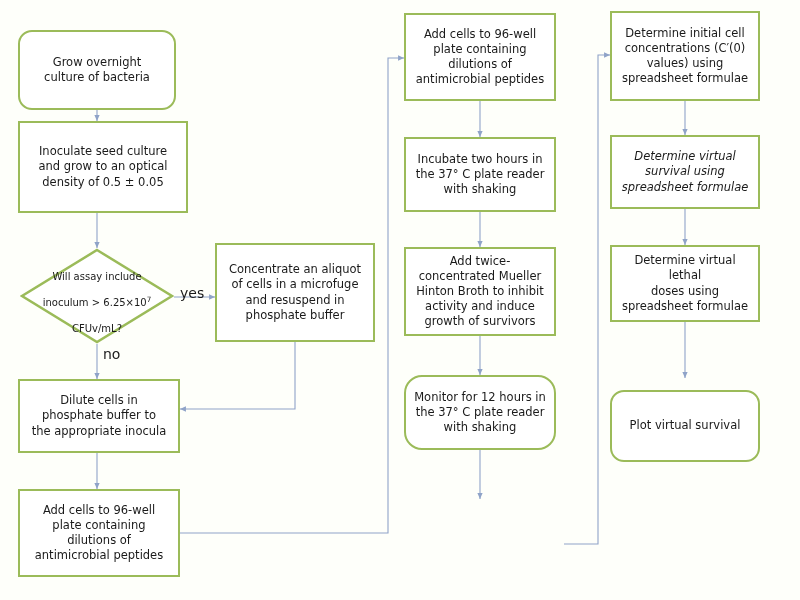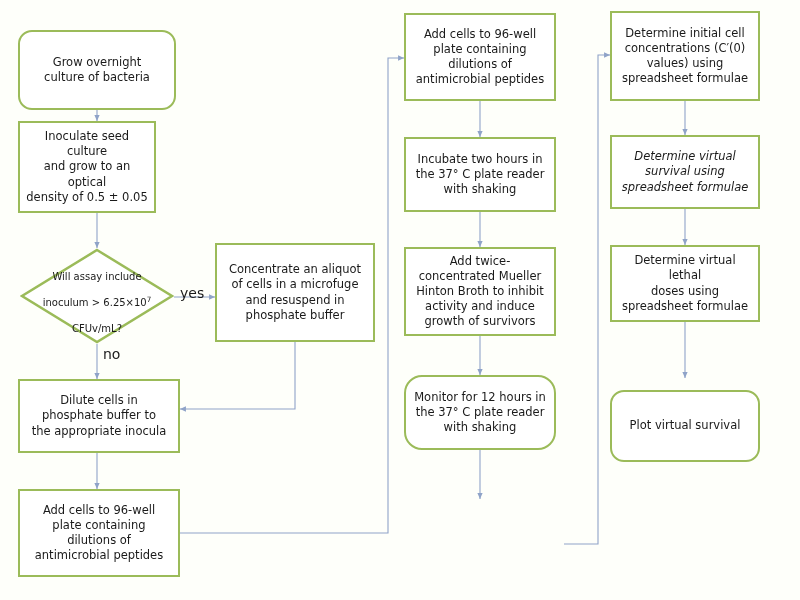--- a/index.html
+++ b/index.html
@@ -126,21 +126,21 @@
 
       <path d="M 685 322 L 685 378"></path>
     </g>
   </svg>
 
   <div class="node rounded" style="left:18px; top:18px; width:158px; height:80px;">
     <span class="node-label">Grow overnight
 culture of bacteria</span>
   </div>
 
-  <div class="node" style="left:18px; top:121px; width:138px; height:92px;">
+  <div class="node" style="left:18px; top:121px; width:170px; height:92px;">
     <span class="node-label">Inoculate seed culture
 and grow to an optical
 density of 0.5 ± 0.05</span>
   </div>
 
   <div class="diamond" style="left:20px; top:248px; width:154px; height:96px;">
     <svg class="dshape" viewBox="0 0 154 96" width="154" height="96">
       <polygon points="77,2 152,48 77,94 2,48" fill="#ffffff" stroke="#9bbb59" stroke-width="2.5"></polygon>
     </svg>
     <div class="dtext">

